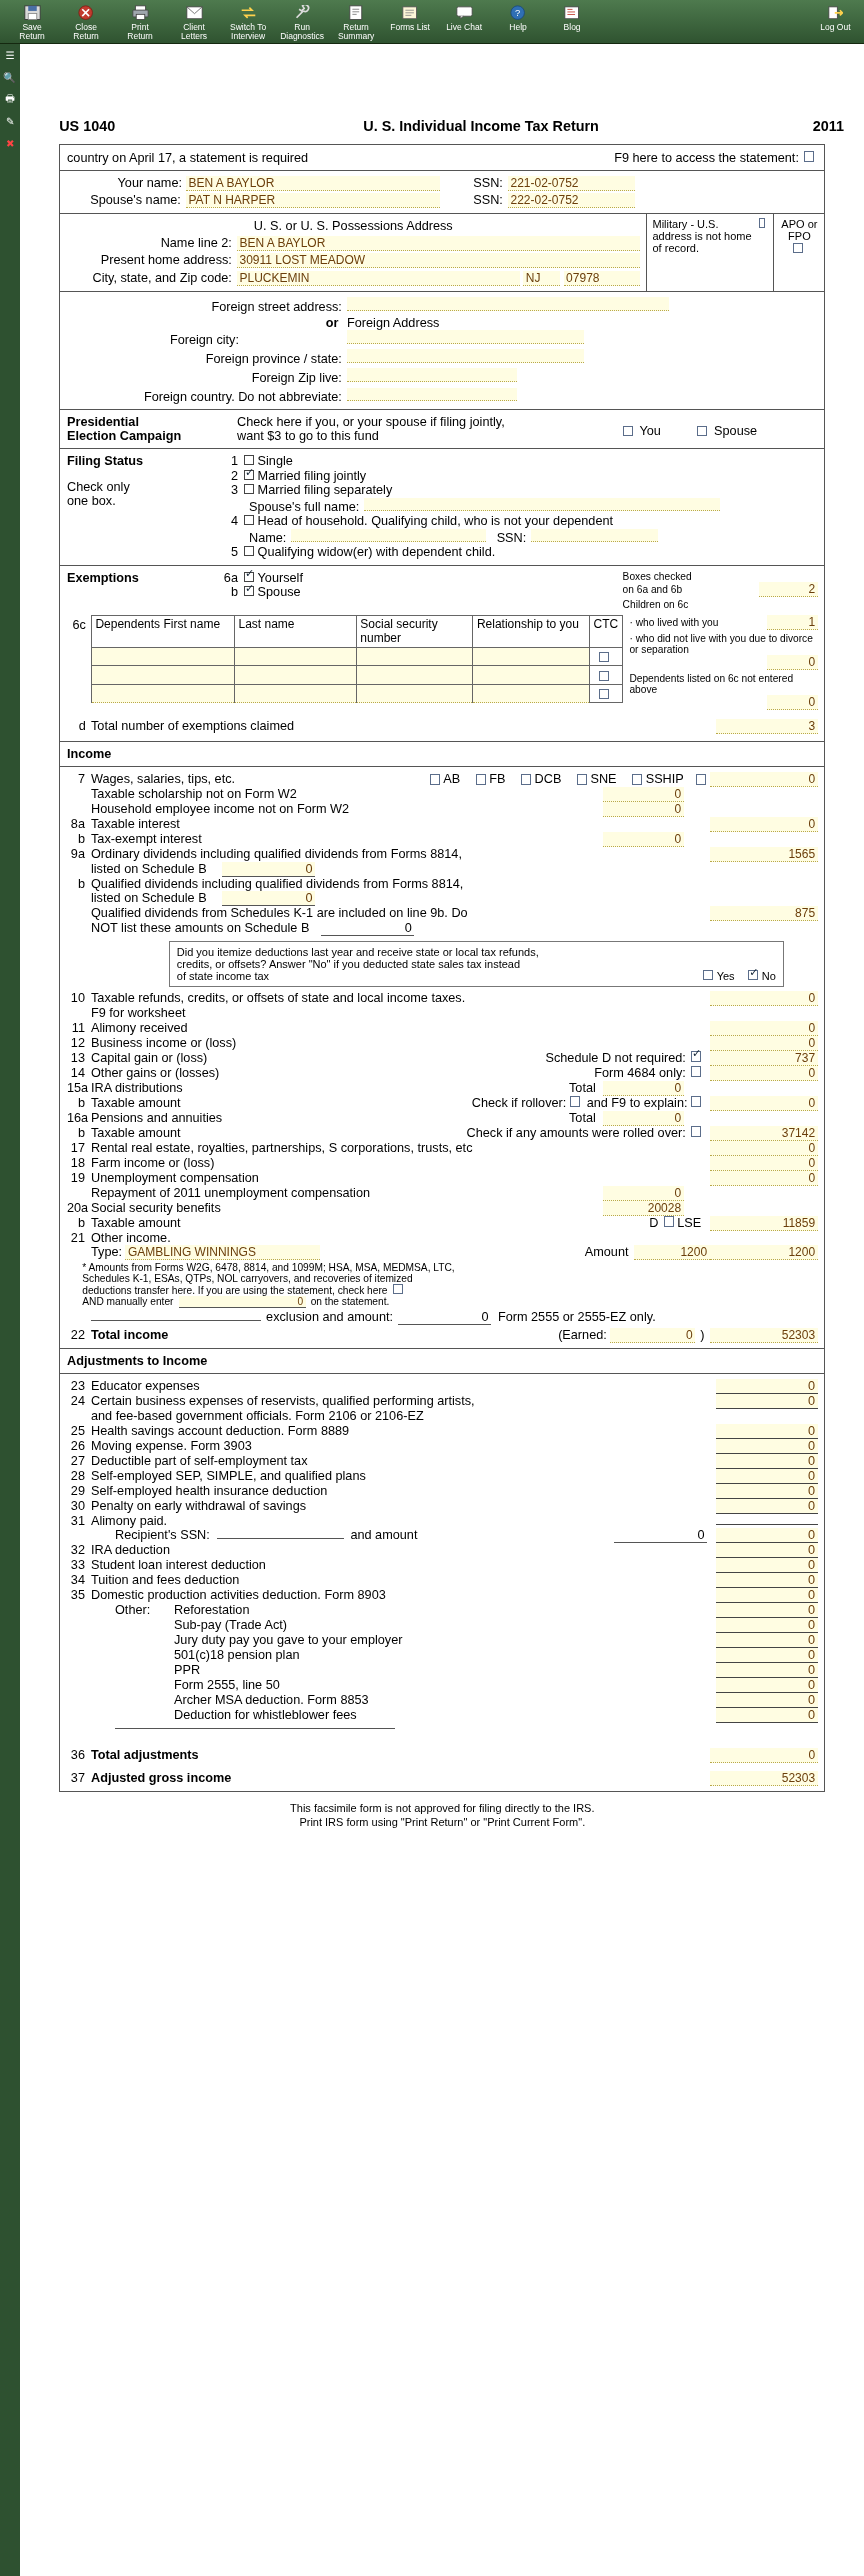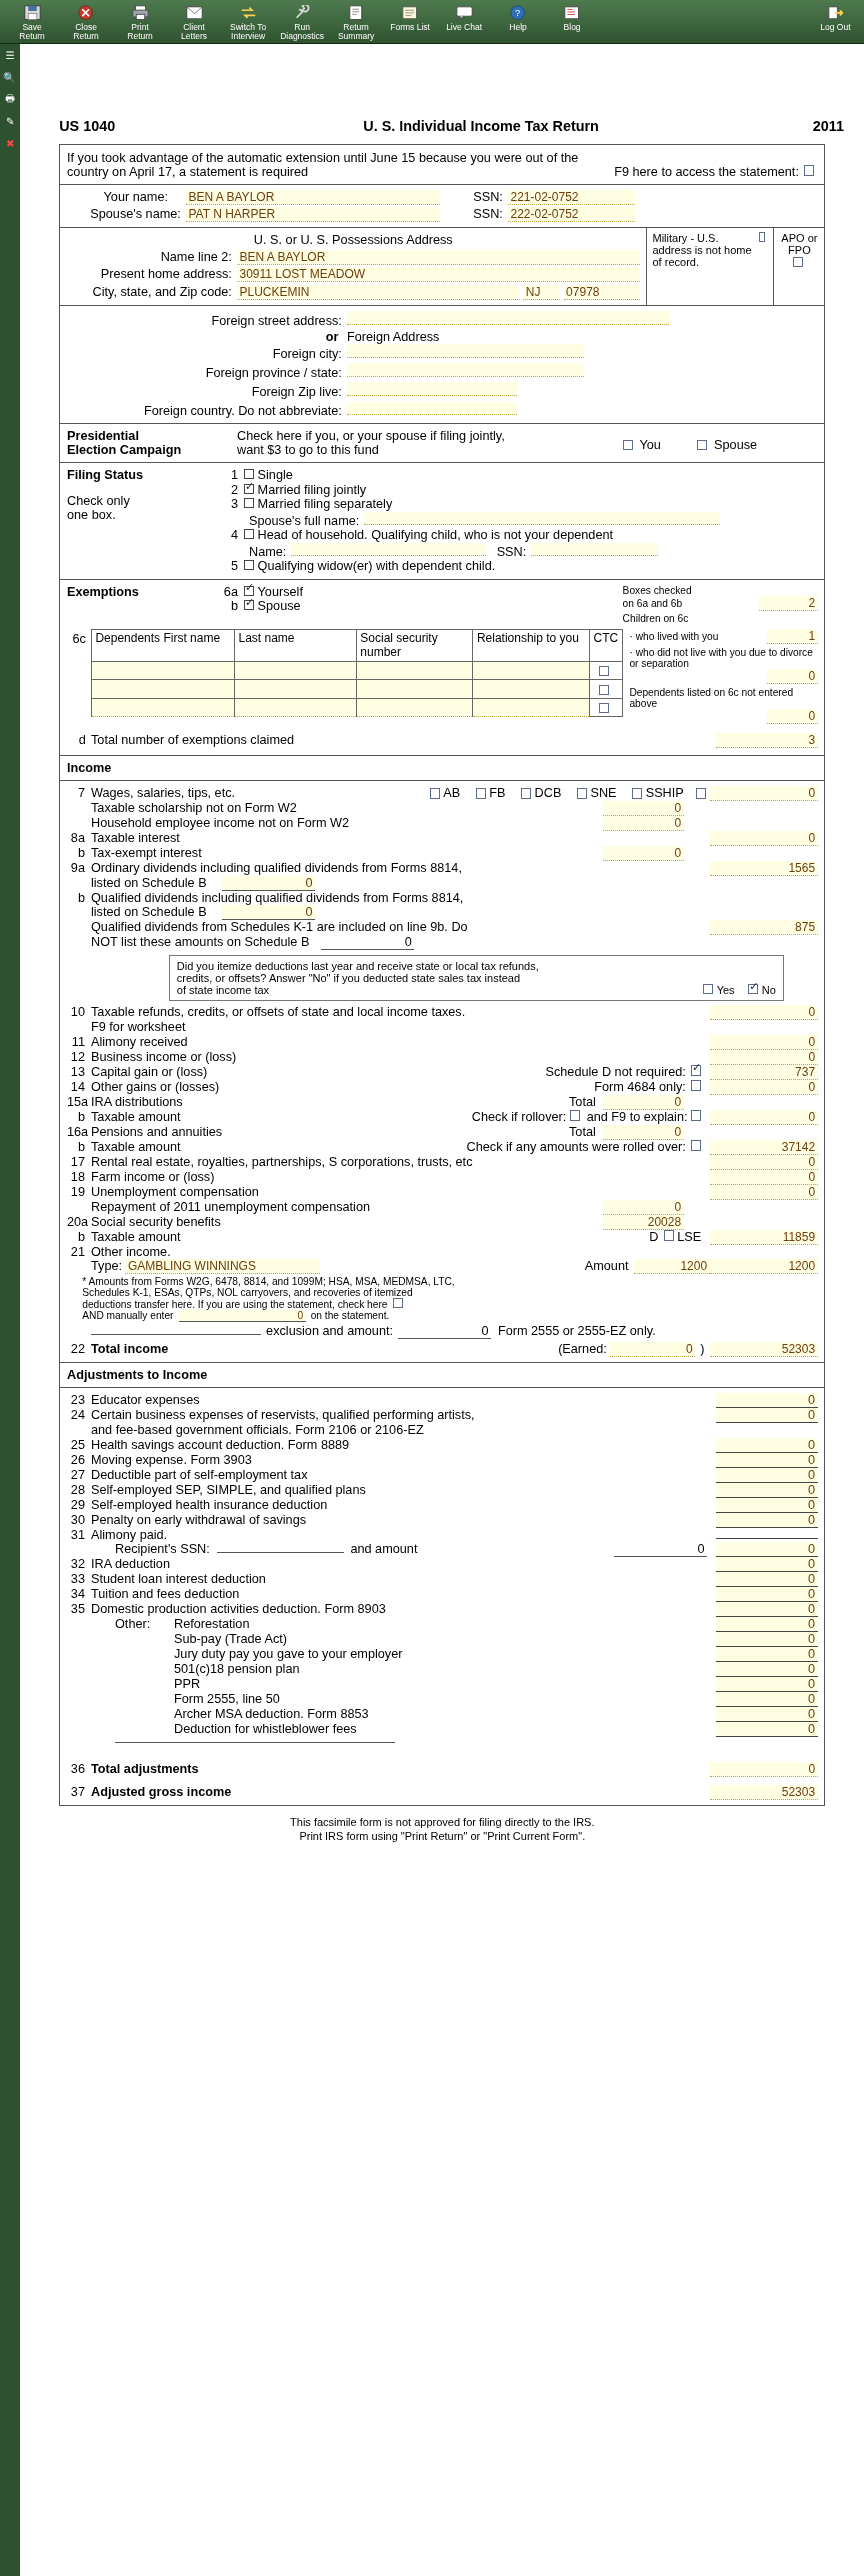--- a/index.html
+++ b/index.html
@@ -300,34 +300,33 @@
    <div class="page">
 
     <div class="hdr">
       <div class="l">US 1040</div>
       <div class="c">U.  S.  Individual Income Tax Return</div>
       <div class="r">2011</div>
     </div>
 
     <div class="box">
       <div class="pad">
-        <div>If you took advantage of the automatic extension until June 15 because you were out of the</div>
         <div class="row">
           <span>country on April 17,  a statement is required</span>
           <span class="grow"></span>
           <span style="margin-right:5.1px">F9 here to access the statement:</span>
           <span class="ck br"></span>
         </div>
       </div>
     </div>
 
     <div class="box">
       <div class="pad">
         <div class="row tight">
-          <span class="lbl" style="width:119px; text-align:right; padding-right:18px">Your name:</span>
+          <span class="lbl" style="width:119px; text-align:right; padding-right:4px">Your name:</span>
           <span class="fill" style="max-width:254px">BEN A BAYLOR</span>
           <span class="lbl" style="width:68px; text-align:right; padding-right:5.1px">SSN:</span>
           <span class="fill" style="max-width:127px;text-align:left">221-02-0752</span>
         </div>
         <div class="row">
           <span class="lbl" style="width:119px; text-align:right; padding-right:5.1px">Spouse's name:</span>
           <span class="fill" style="max-width:254px">PAT N HARPER</span>
           <span class="lbl" style="width:68px; text-align:right; padding-right:5.1px">SSN:</span>
           <span class="fill" style="max-width:127px;text-align:left">222-02-0752</span>
         </div>
@@ -370,21 +369,21 @@
       <div class="pad">
         <div class="row tight">
           <span class="lbl" style="width:280px;text-align:right;padding-right:5.1px">Foreign street address:</span>
           <span class="fill" style="max-width:322px"></span>
         </div>
         <div class="row" style="justify-content:center">
           <span style="width:280px;text-align:right;padding-right:8.5px;font-weight:bold">or</span>
           <span class="grow">Foreign Address</span>
         </div>
         <div class="row tight">
-          <span class="lbl" style="width:280px;text-align:right;padding-right:5.1px">Foreign city:</span>
+          <span class="lbl" style="width:280px;text-align:center;padding-right:5.1px">Foreign city:</span>
           <span class="fill" style="max-width:237px"></span>
         </div>
         <div class="row tight">
           <span class="lbl" style="width:280px;text-align:right;padding-right:5.1px">Foreign province / state:</span>
           <span class="fill" style="max-width:237px"></span>
         </div>
         <div class="row tight">
           <span class="lbl" style="width:280px;text-align:right;padding-right:5.1px">Foreign Zip live:</span>
           <span class="fill" style="max-width:170px"></span>
         </div>

